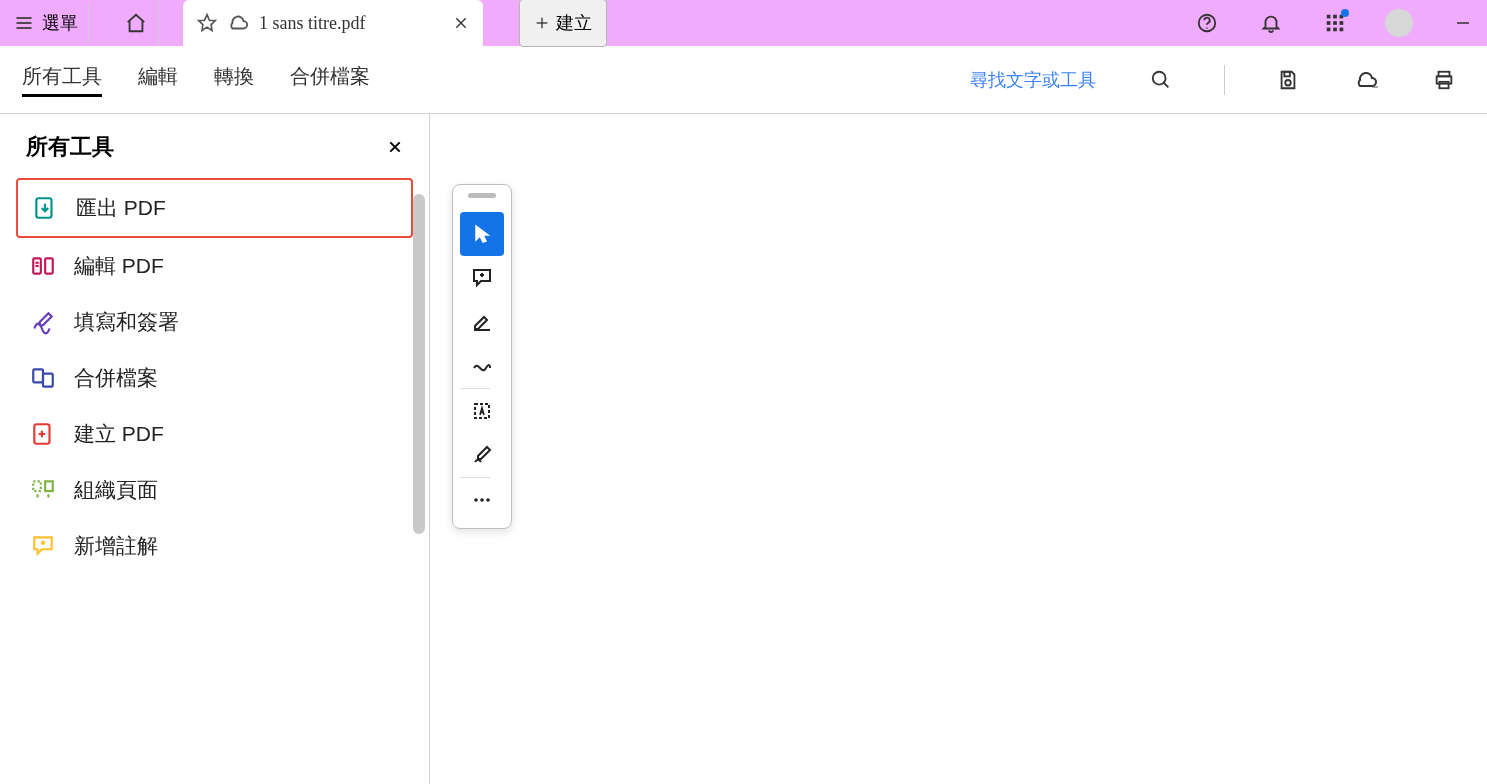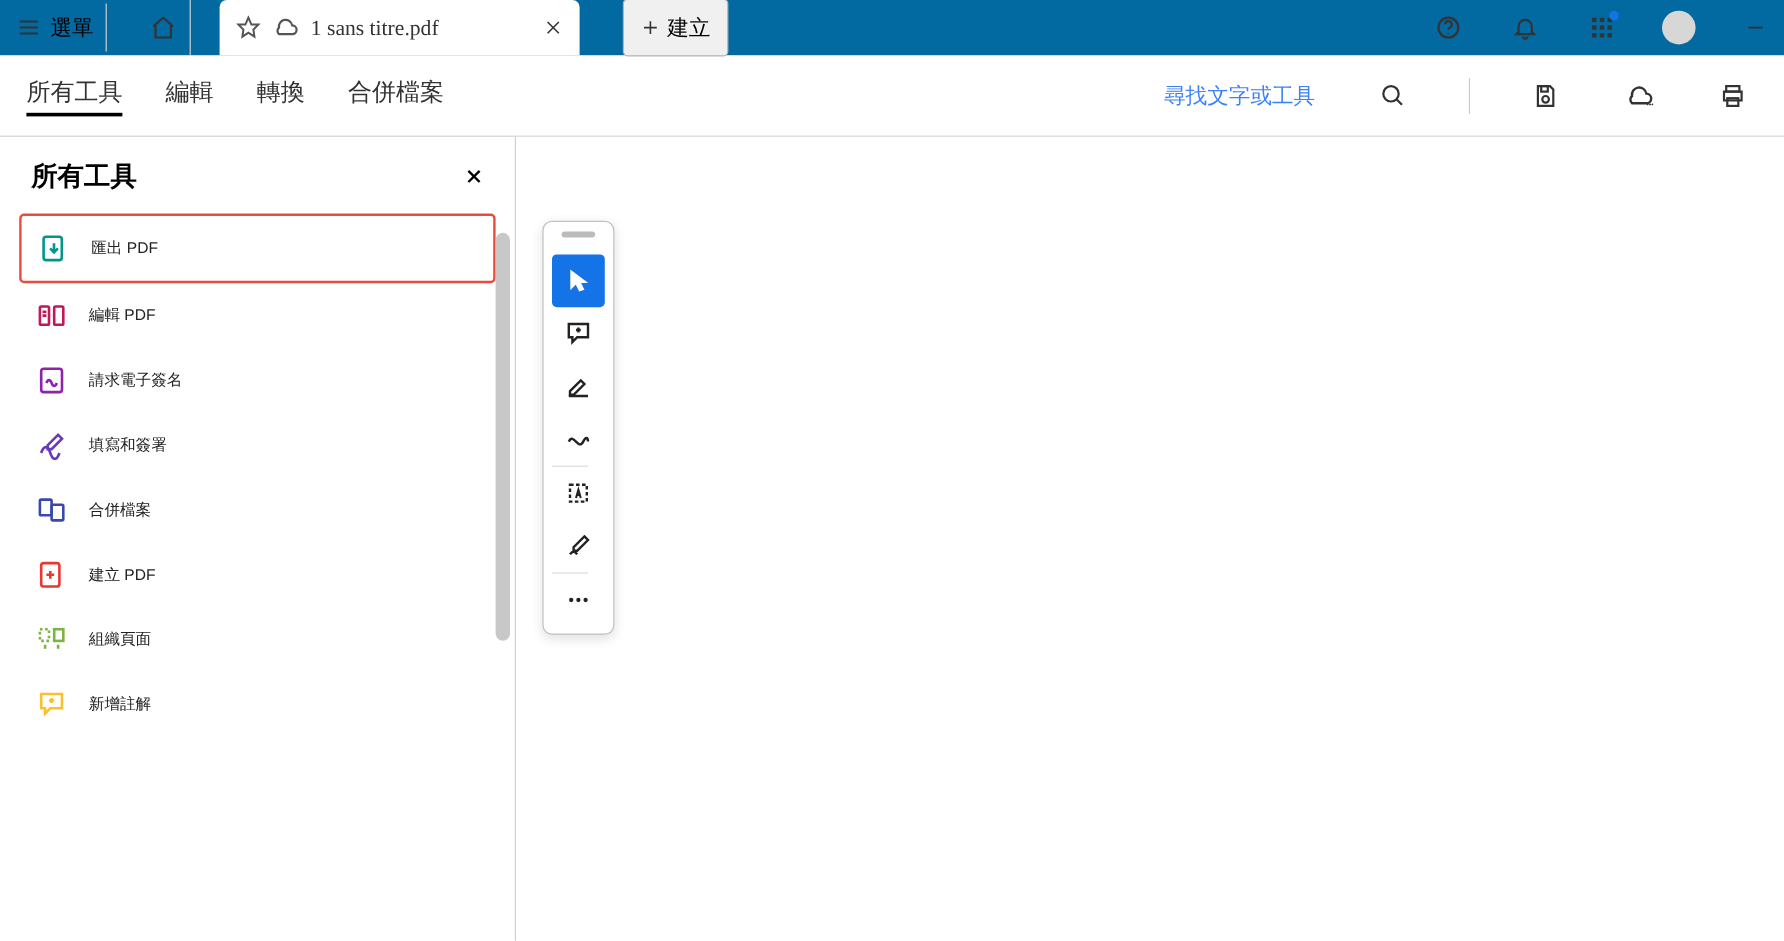--- a/index.html
+++ b/index.html
@@ -6,21 +6,21 @@
 body {
   font-family: -apple-system, "Segoe UI", "Microsoft JhengHei", sans-serif;
   background: #fff;
   width: 1487px;
   height: 784px;
   overflow: hidden;
   font-size: 18px;
 }
 
 .titlebar {
-  background: #0369a1;
+  background: #f0abfc;
   height: 46px;
   display: flex;
   align-items: center;
   padding: 0 4px;
   gap: 24px;
 }
 .menu-btn {
   display: flex;
   align-items: center;
   gap: 8px;
@@ -125,21 +125,21 @@
 .tools-list {
   padding: 4px 16px;
   height: 560px;
   overflow:hidden;
 }
 .tool-item {
   display: flex;
   align-items: center;
   gap: 18px;
   padding: 14px 14px;
-  font-size: 13px;
+  font-size: 21px;
   color: #222;
   border-radius: 4px;
 }
 .tool-item .ic {
   width: 26px; height:26px; display:flex; align-items:center; justify-content:center;
 }
 .tool-item.highlight {
   border: 2px solid #e74c3c;
 }
 .fake-scroll {
@@ -361,29 +361,20 @@
               <rect x="14" y="5" width="7" height="14" rx="1" fill="none" stroke="#c2185b" stroke-width="2"></rect>
               <line x1="5" y1="9" x2="8" y2="9" stroke="#c2185b" stroke-width="2"></line>
               <line x1="5" y1="12" x2="8" y2="12" stroke="#c2185b" stroke-width="2"></line>
             </svg>
           </span>
           <span>編輯 PDF</span>
         </div>
         <div class="tool-item">
           <span class="ic">
             <svg width="26" height="26" viewBox="0 0 24 24">
-              <rect x="4" y="3" width="16" height="18" rx="2" fill="none" stroke="#8e24aa" stroke-width="2"></rect>
-              <path d="M8 14 c1 -3 3 -3 4 0 s3 3 4 0" fill="none" stroke="#8e24aa" stroke-width="2"></path>
-            </svg>
-          </span>
-          <span>請求電子簽名</span>
-        </div>
-        <div class="tool-item">
-          <span class="ic">
-            <svg width="26" height="26" viewBox="0 0 24 24">
               <path d="M4 18 c2 -6 5 -6 7 0 s5 6 7 0" fill="none" stroke="#673ab7" stroke-width="2"></path>
               <path d="M17 4 l3 3 l-8 8 h-3 v-3 z" fill="none" stroke="#673ab7" stroke-width="2"></path>
             </svg>
           </span>
           <span>填寫和簽署</span>
         </div>
         <div class="tool-item">
           <span class="ic">
             <svg width="26" height="26" viewBox="0 0 24 24">
               <rect x="3" y="4" width="9" height="12" rx="1" fill="none" stroke="#3949ab" stroke-width="2"></rect>

